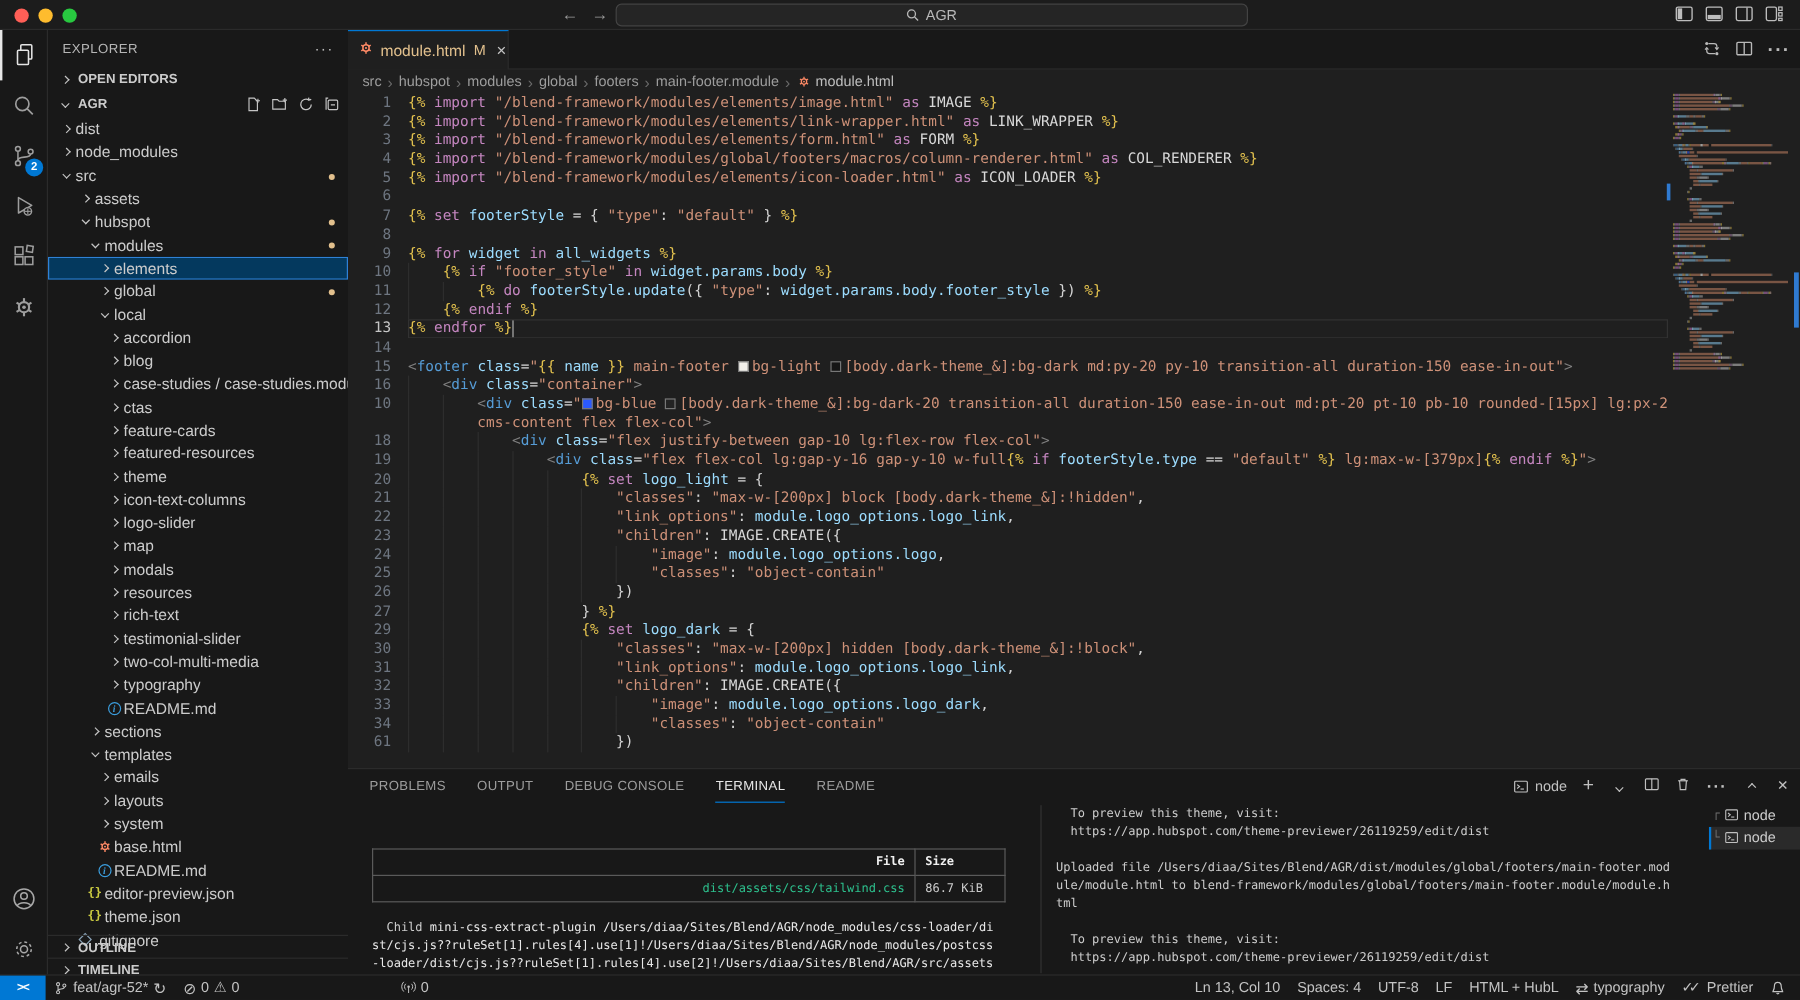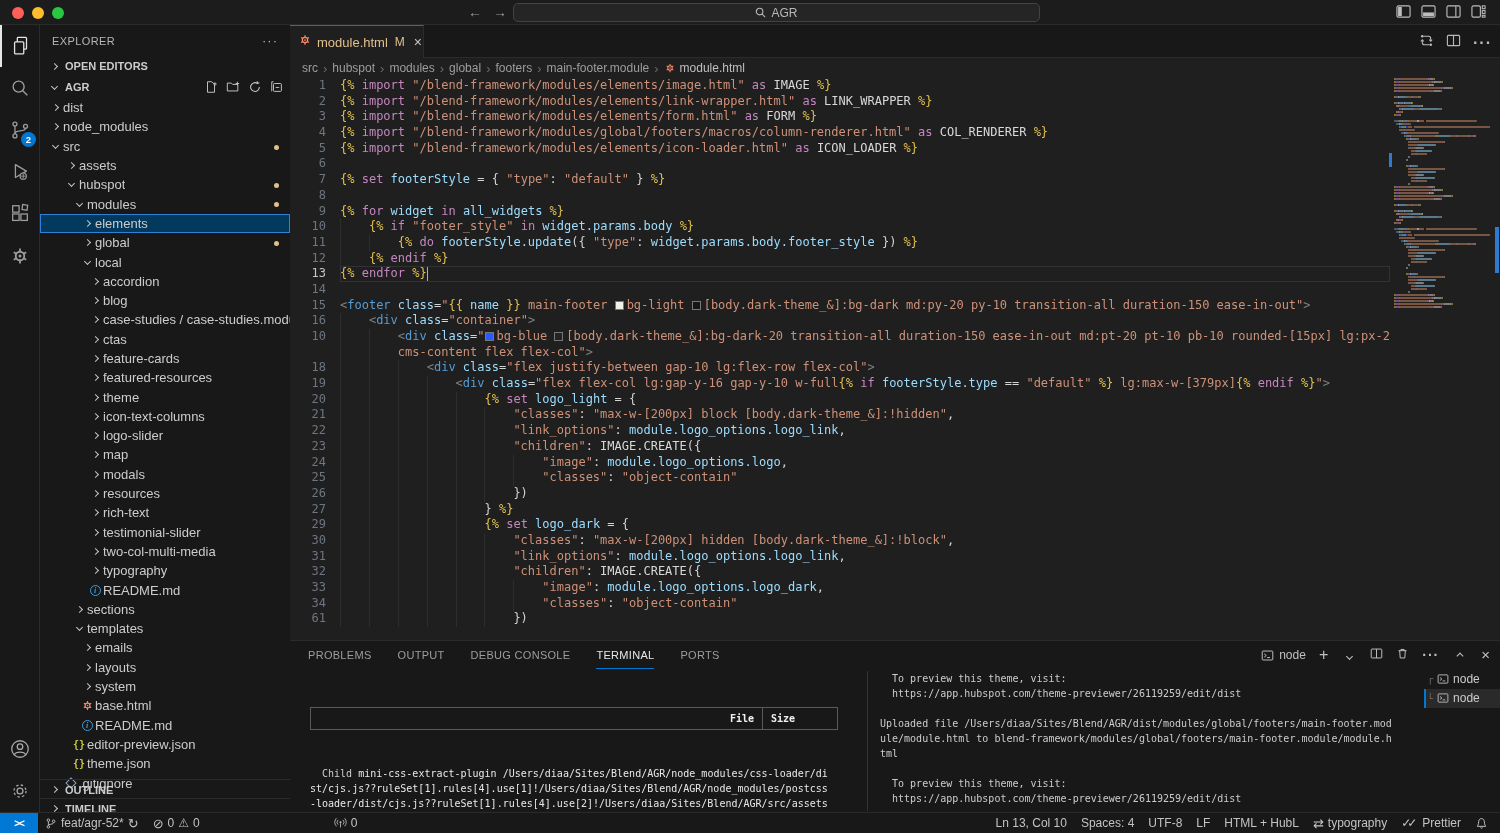--- a/index.html
+++ b/index.html
@@ -1363,21 +1363,21 @@
   <div id="mm-dec-left"></div>
   <div id="ruler-dec"></div>
 </div>
 
 <div id="panel">
   <div id="panel-tabs">
       <span class="ptab">PROBLEMS</span>
       <span class="ptab">OUTPUT</span>
       <span class="ptab">DEBUG CONSOLE</span>
       <span class="ptab active">TERMINAL</span>
-      <span class="ptab">PORTS</span>
+      <span class="ptab">README</span>
     </div>
   <div class="panel-actions">
     <span style="display:flex;align-items:center;gap:5px;">
       <svg width="13" height="13" viewBox="0 0 16 16">
           <rect x="1.5" y="2.5" width="13" height="11" rx="1" fill="none" stroke="#c0c0c0" stroke-width="1.2"></rect>
           <path d="M4 6 L6.5 8 L4 10" fill="none" stroke="#c0c0c0" stroke-width="1.2"></path>
           <line x1="7.5" y1="10.5" x2="11" y2="10.5" stroke="#c0c0c0" stroke-width="1.2"></line>
         </svg>
       <span>node</span>
     </span>
@@ -1399,20 +1399,24 @@
           <i></i>
         </span></span>
     <span class="glyph" style="font-size:15px;">×</span>
   </div>
 
   <div id="term-left" class="term">
     <table id="wp-table">
       <tbody><tr>
         <th class="c-file">File</th>
         <th class="c-size">Size</th>
+      </tr>
+      <tr>
+        <td class="c-file tpath">dist/assets/css/tailwind.css</td>
+        <td class="c-size">86.7 KiB</td>
       </tr>
     </tbody></table>
     <div id="wl-lines"><div><span>  Child </span><span class="tbold">mini-css-extract-plugin</span><span> </span><span class="tbold">/Users/diaa/Sites/Blend/AGR/node_modules/css-loader/di</span></div><div><span class="tbold">st/cjs.js??ruleSet[1].rules[4].use[1]!/Users/diaa/Sites/Blend/AGR/node_modules/postcss</span></div><div><span class="tbold">-loader/dist/cjs.js??ruleSet[1].rules[4].use[2]!/Users/diaa/Sites/Blend/AGR/src/assets</span></div></div>
   </div>
 
   <div id="term-right" class="term"><div><span>  To preview this theme, visit:</span></div><div><span>  https://app.hubspot.com/theme-previewer/26119259/edit/dist</span></div><div>&nbsp;</div><div><span>Uploaded file /Users/diaa/Sites/Blend/AGR/dist/modules/global/footers/main-footer.mod</span></div><div><span>ule/module.html to blend-framework/modules/global/footers/main-footer.module/module.h</span></div><div><span>tml</span></div><div>&nbsp;</div><div><span>  To preview this theme, visit:</span></div><div><span>  https://app.hubspot.com/theme-previewer/26119259/edit/dist</span></div><div>&nbsp;</div></div>
 
   <div id="term-list">
       <div class="tl-row">
         <span class="tl-con">┌</span>

